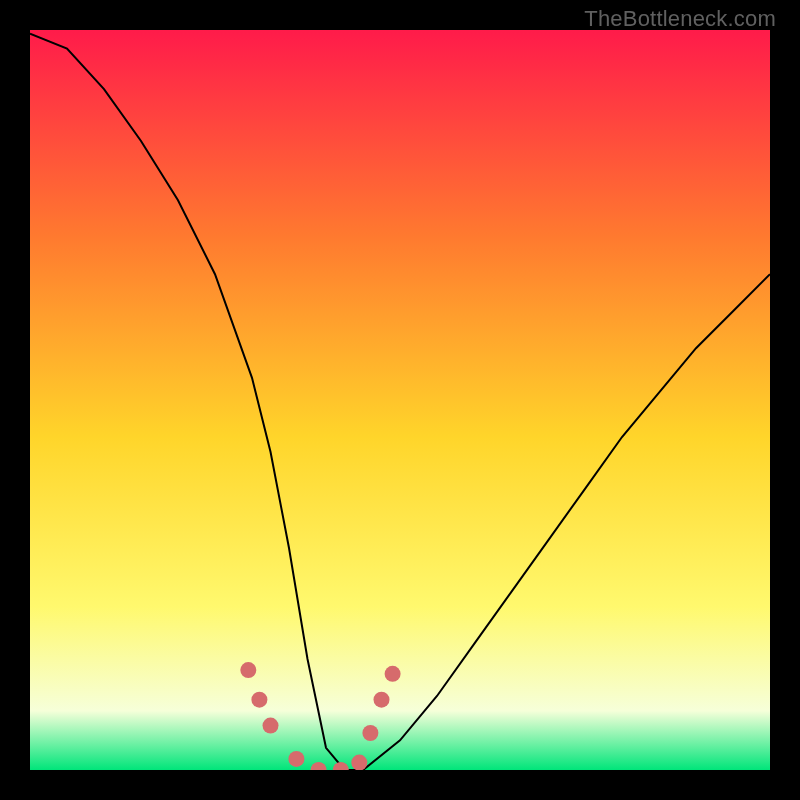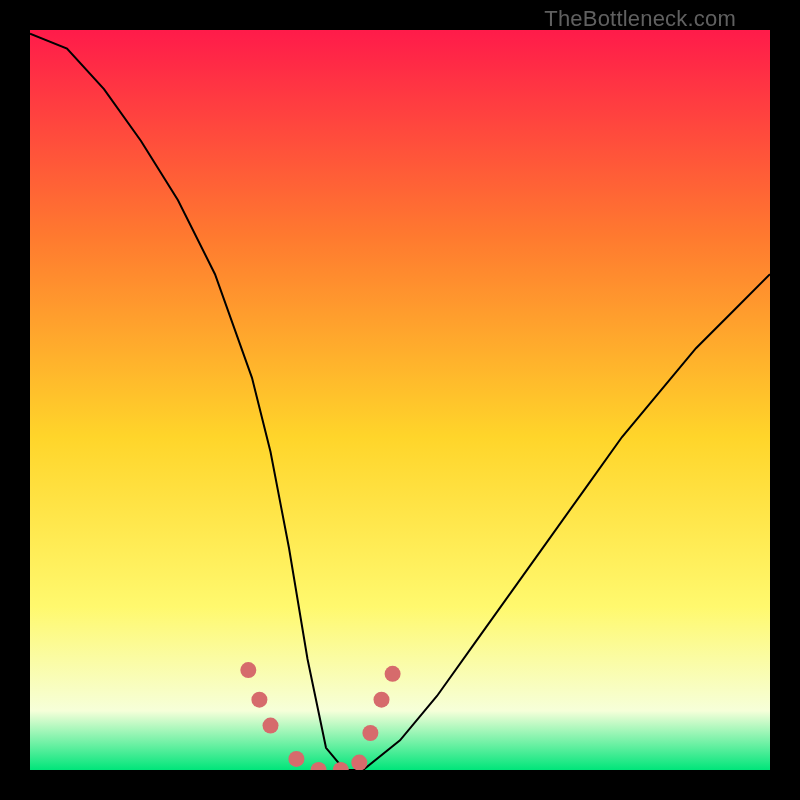--- a/index.html
+++ b/index.html
@@ -9,20 +9,21 @@
     height: 800px;
     background: #000;
     font-family: Arial, Helvetica, sans-serif;
     overflow: hidden;
   }
   .frame {
     position: relative;
     width: 748px;
     height: 800px;
     background: #000;
+    padding-left: 40px;
   }
   .watermark {
     position: absolute;
     top: 6px;
     right: 12px;
     color: #606060;
     font-size: 22px;
     font-weight: 500;
     letter-spacing: 0.2px;
     user-select: none;

